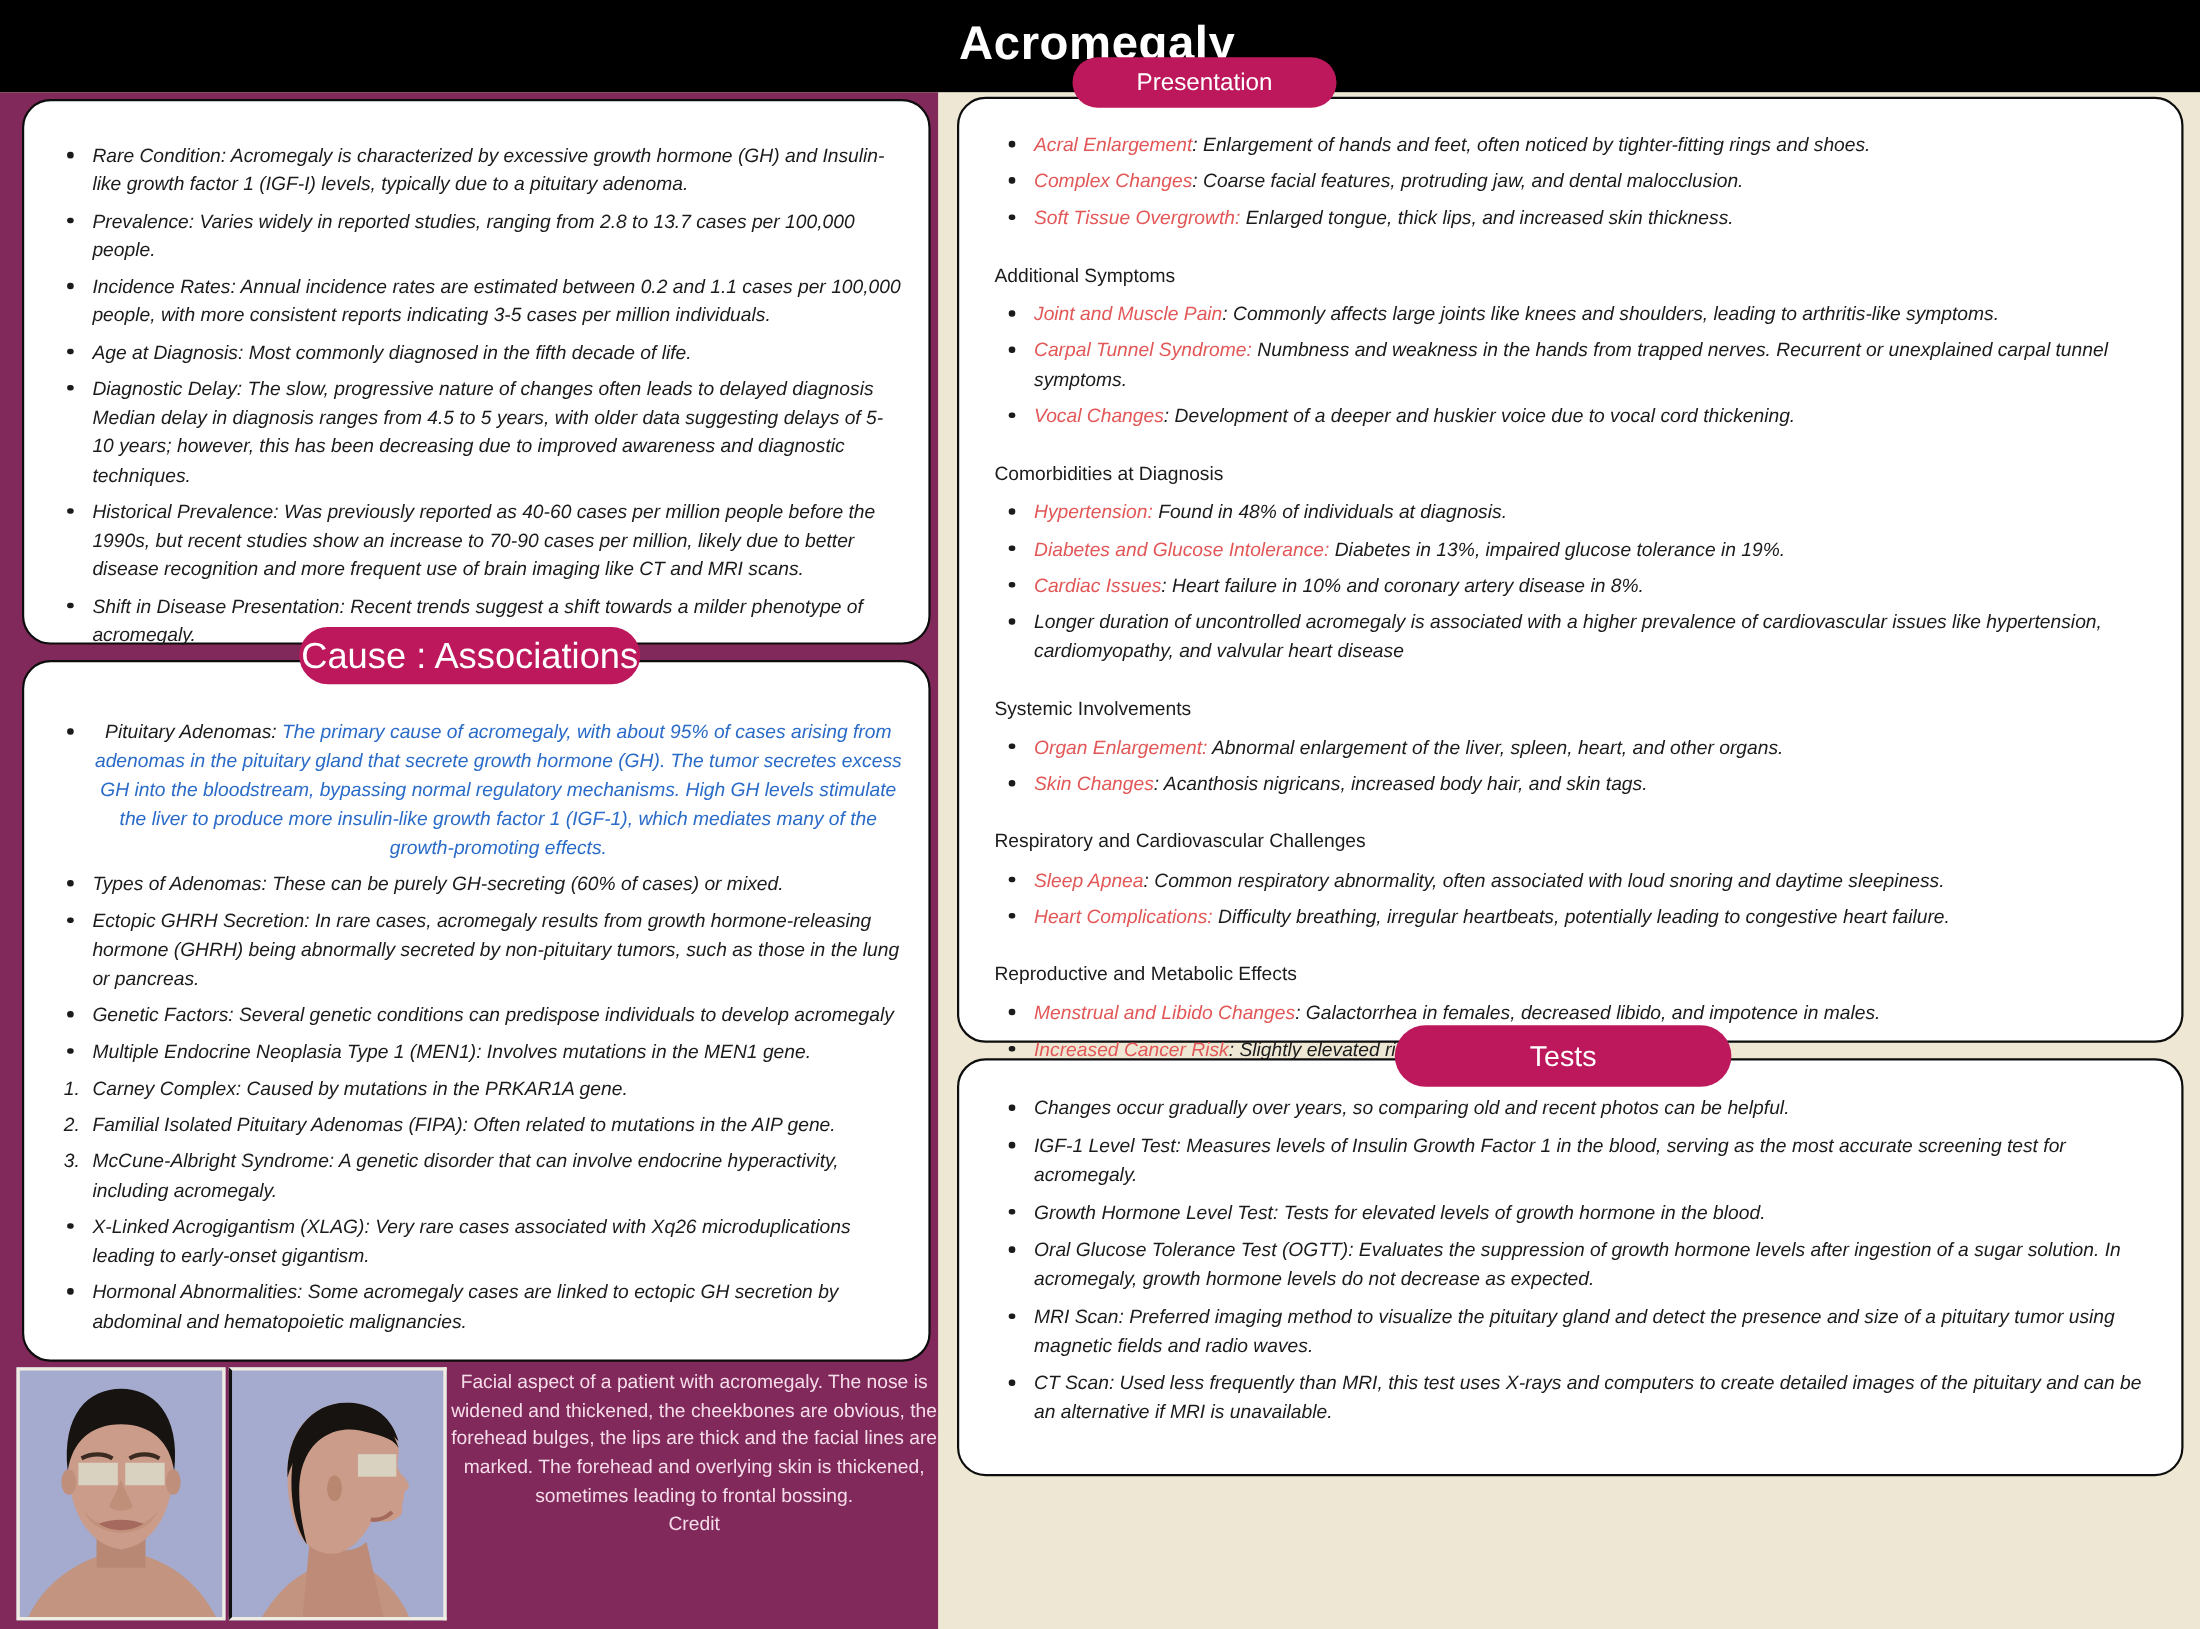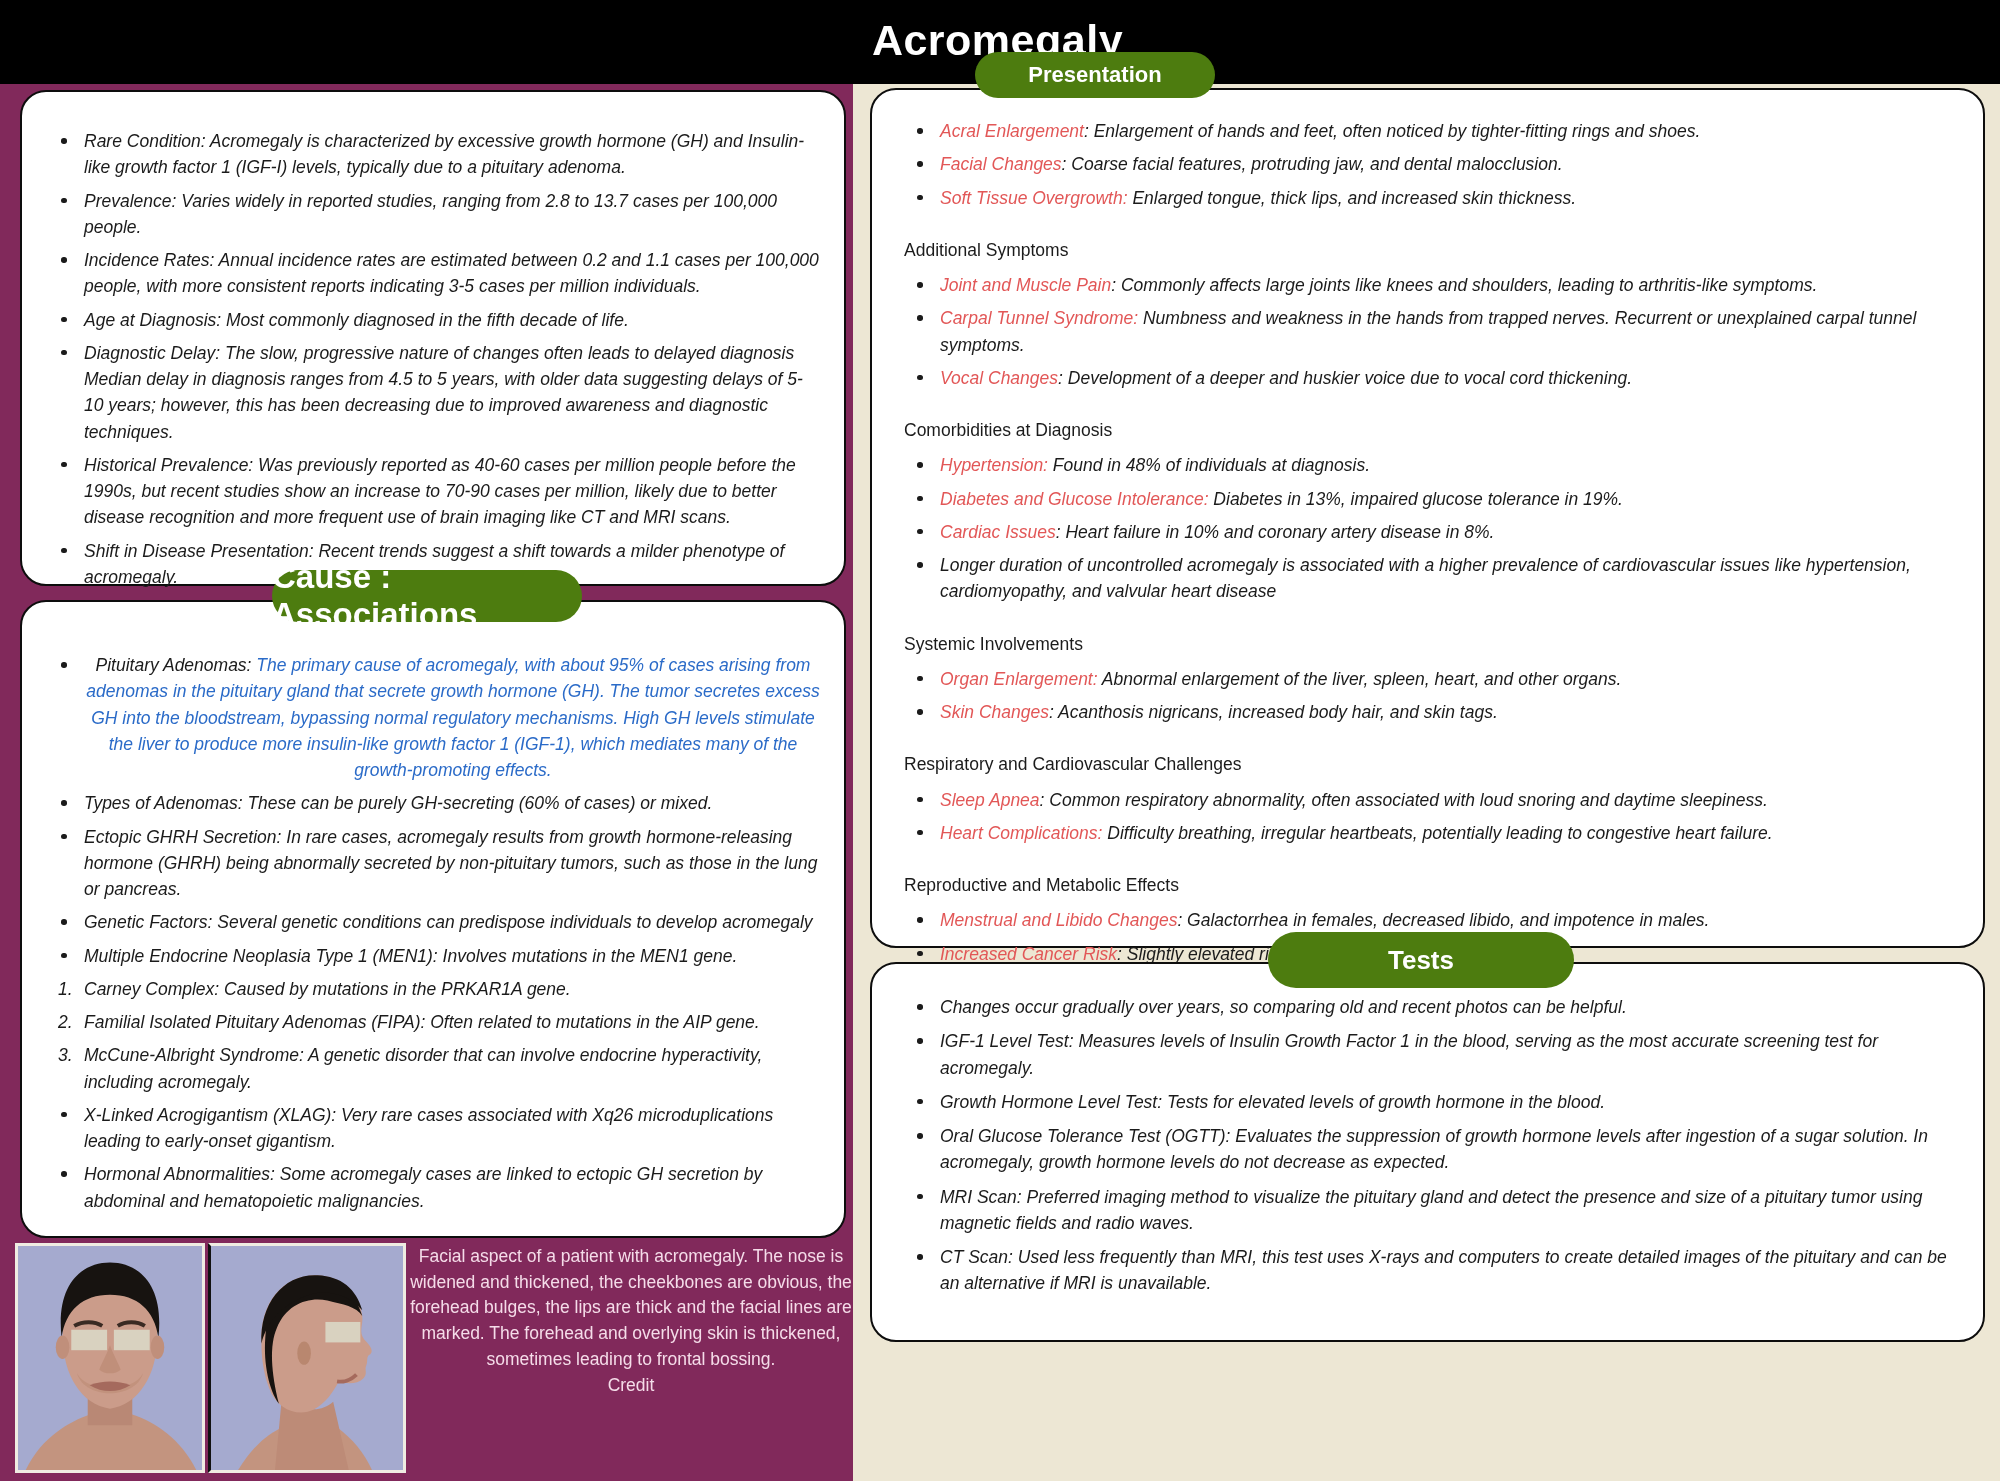--- a/index.html
+++ b/index.html
@@ -15,21 +15,21 @@
   
   .left-col{position:absolute;left:0;top:84px;width:853px;height:1397px;background:#81295B;}
   .right-col{position:absolute;left:853px;top:84px;width:1147px;height:1397px;background:#EDE7D4;}
   
   .box{position:absolute;background:#fff;border:2px solid #0d0d0d;border-radius:26px;box-sizing:border-box;}
   .box-overview{left:20px;top:90px;width:826px;height:496px;padding:36px 22px 8px 20px;}
   .box-cause{left:20px;top:600px;width:826px;height:638px;padding:50px 22px 8px 20px;}
   .box-presentation{left:870px;top:88px;width:1115px;height:860px;padding:28px 30px 8px 26px;}
   .box-tests{left:870px;top:962px;width:1115px;height:380px;padding:30px 30px 8px 26px;}
   
-  .pill{position:absolute;background:#4d7c0f;color:#fff;font-weight:700;z-index:6;
+  .pill{position:absolute;background:#be185d;color:#fff;font-weight:400;z-index:6;
     display:flex;align-items:center;justify-content:center;border-radius:32px;}
   .pill-presentation{left:975px;top:52px;width:240px;height:46px;font-size:22px;}
   .pill-cause{left:272px;top:570px;width:310px;height:52px;font-size:33px;}
   .pill-tests{left:1268px;top:932px;width:306px;height:56px;font-size:26px;}
   
   ul.blist,ol.nlist{list-style:none;margin:0;padding:0;font-style:italic;}
   ul.blist li,ol.nlist li{
     position:relative;padding-left:42px;margin:0 0 7px 0;
     font-size:17.5px;line-height:1.5;color:#1b1b1b;
   }
@@ -152,21 +152,21 @@
 
   <div class="pill pill-presentation">Presentation</div>
   <div class="box box-presentation">
     <div>
 
         <section class="psec">
 
           <ul class="blist">
 
           <li><span class="term">Acral Enlargement</span><span>: Enlargement of hands and feet, often noticed by tighter-fitting rings and shoes.</span></li>
-            <li><span class="term">Facial Changes</span><span>: Coarse facial features, protruding jaw, and dental malocclusion.</span></li>
+            <li><span class="term">Complex Changes</span><span>: Coarse facial features, protruding jaw, and dental malocclusion.</span></li>
             <li><span class="term">Soft Tissue Overgrowth:</span><span> Enlarged tongue, thick lips, and increased skin thickness.</span></li>
           </ul>
         </section>
 
         <section class="psec">
           <div class="psec-heading">Additional Symptoms</div>
           <ul class="blist">
 
           <li><span class="term">Joint and Muscle Pain</span><span>: Commonly affects large joints like knees and shoulders, leading to arthritis-like symptoms.</span></li>
             <li><span class="term">Carpal Tunnel Syndrome:</span><span> Numbness and weakness in the hands from trapped nerves. Recurrent or unexplained carpal tunnel symptoms.</span></li>

